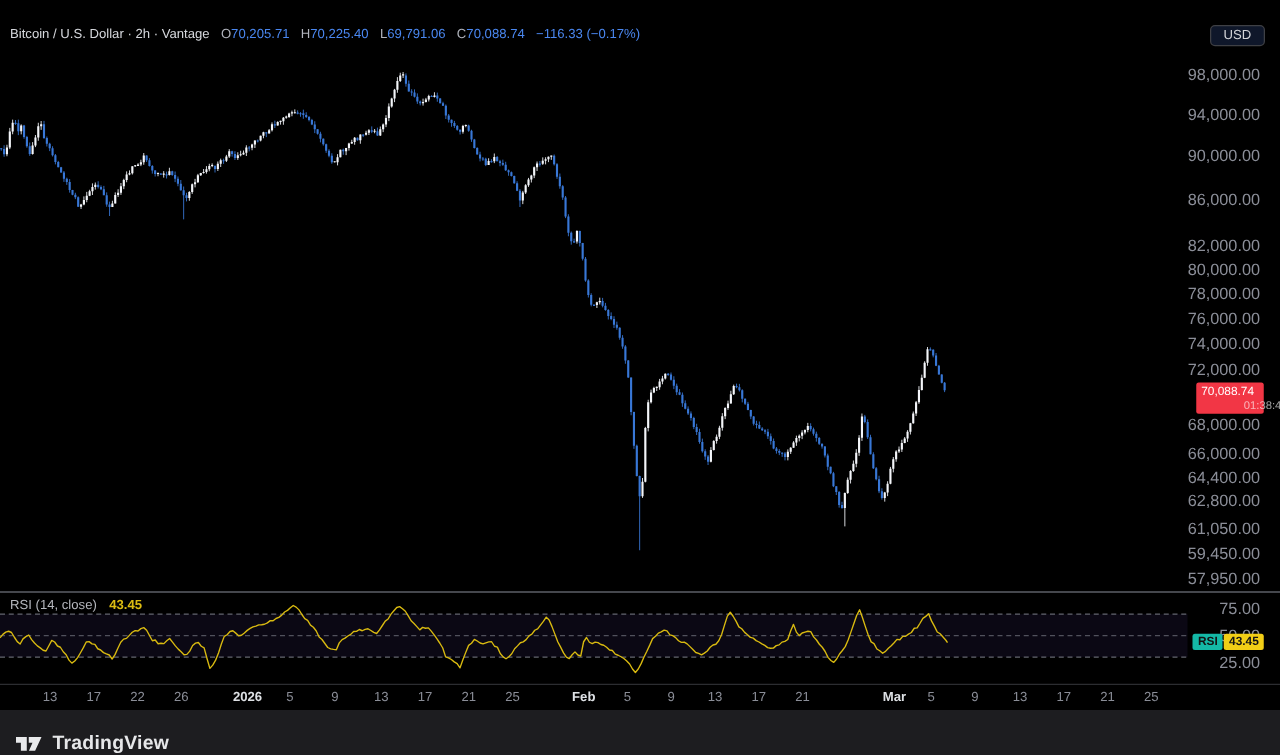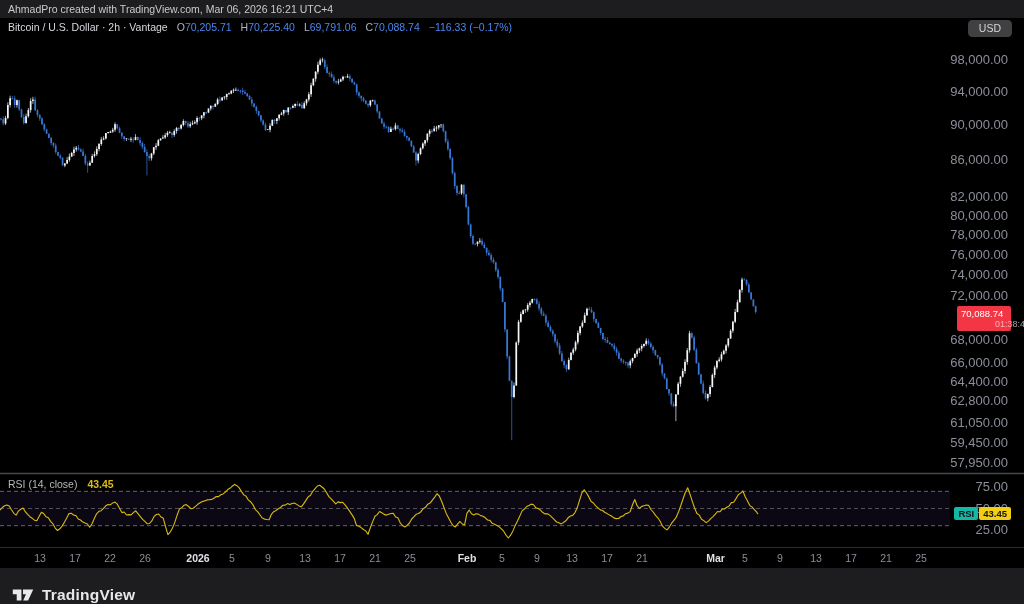--- a/index.html
+++ b/index.html
@@ -17,21 +17,21 @@
     color:#c9cacd;font-size:10.5px;line-height:18px;padding-left:8px;box-sizing:border-box;z-index:5;}
 
   .legend{position:absolute;left:8px;top:21px;z-index:5;display:flex;align-items:center;gap:9px;
     font-size:10.5px;white-space:nowrap;}
   .legend .sym{color:#d6d8dd;cursor:pointer;}
   .legend .pair .k{color:#b2b5be;}
   .legend .pair .v{color:var(--blue);}
   .legend .chg{color:var(--blue);}
 
   .usd-btn{position:absolute;top:20px;right:12px;height:17px;padding:0 10px;z-index:5;
-    background:#404040;border:1px solid #3f4045;border-radius:4px;color:#d4d5d9;
+    background:#0f172a;border:1px solid #3f4045;border-radius:4px;color:#d4d5d9;
     font-size:10.5px;line-height:15px;font-family:"Liberation Sans",sans-serif;cursor:pointer;}
 
   #price-ticks .tick,#rsi-ticks .tick{position:absolute;right:16px;color:#8b8e98;
     font-size:13px;line-height:12px;z-index:3;}
   #time-ticks .ttick{position:absolute;top:552px;transform:translateX(-50%);color:#8b8e98;
     font-size:10.5px;z-index:3;}
   #time-ticks .ttick.bold{color:#dde0e4;font-weight:700;}
 
   .last-price{position:absolute;right:13px;width:47px;z-index:6;border-radius:2px;
     padding:2px 3px 2px 4px;text-align:left;cursor:pointer;}
@@ -66,23 +66,20 @@
       <polyline points="0.0,510.2 2.3,507.5 4.6,505.7 6.9,505.0 9.2,506.0 11.5,509.8 13.8,513.3 16.1,515.2 18.4,511.1 20.7,509.3 23.0,508.0 25.3,511.7 27.6,514.4 29.9,516.7 32.2,518.3 34.5,520.2 36.8,520.8 39.1,516.6 41.4,512.3 43.7,513.6 46.0,516.8 48.3,517.8 50.6,521.4 52.9,523.8 55.2,528.1 57.5,530.5 59.8,528.8 62.1,526.1 64.4,522.2 66.7,518.1 69.0,513.6 71.3,513.3 73.6,515.1 75.9,515.5 78.2,519.0 80.5,520.0 82.8,522.1 85.1,523.1 87.4,524.0 89.7,527.2 92.0,523.7 94.3,518.6 96.6,513.8 98.9,511.3 101.2,510.7 103.5,508.3 105.8,505.8 108.1,504.5 110.4,504.8 112.7,502.9 115.0,502.1 117.3,504.2 119.6,508.4 121.9,512.6 124.2,512.0 126.5,515.0 128.8,514.6 131.1,514.9 133.4,512.6 135.7,510.8 138.0,513.7 140.3,516.7 142.6,519.3 144.9,521.4 147.2,523.8 149.5,523.5 151.8,520.9 154.1,516.4 156.4,514.5 158.7,514.0 161.0,517.0 163.3,518.3 165.6,526.8 167.9,534.7 170.2,532.1 172.5,528.1 174.8,522.4 177.1,515.2 179.4,509.1 181.7,507.8 184.0,505.2 186.3,504.6 188.6,506.5 190.9,508.6 193.2,508.2 195.5,506.4 197.8,504.3 200.1,502.7 202.4,501.5 204.7,500.9 207.0,499.9 209.3,499.8 211.6,499.4 213.9,498.3 216.2,496.5 218.5,496.6 220.8,494.8 223.1,493.9 225.4,492.1 227.7,489.6 230.0,488.3 232.3,486.2 234.6,484.4 236.9,485.7 239.2,487.9 241.5,491.6 243.8,494.9 246.1,496.3 248.4,500.1 250.7,501.8 253.0,504.8 255.3,509.6 257.6,511.6 259.9,514.8 262.2,518.0 264.5,519.1 266.8,519.5 269.1,519.8 271.4,514.3 273.7,511.7 276.0,510.5 278.3,508.8 280.6,507.5 282.9,505.2 285.2,505.1 287.5,503.6 289.8,504.6 292.1,503.5 294.4,503.0 296.7,504.4 299.0,505.9 301.3,506.8 303.6,503.9 305.9,500.4 308.2,496.9 310.5,495.2 312.8,491.3 315.1,488.6 317.4,486.0 319.7,485.3 322.0,487.0 324.3,489.0 326.6,492.7 328.9,496.6 331.2,498.8 333.5,501.3 335.8,503.9 338.1,501.9 340.4,502.6 342.7,502.3 345.0,504.9 347.3,507.9 349.6,511.1 351.9,514.6 354.2,518.4 356.5,525.5 358.8,526.3 361.1,527.6 363.4,529.5 365.7,530.9 368.0,534.3 370.3,527.8 372.6,521.9 374.9,516.3 377.2,514.6 379.5,511.5 381.8,512.8 384.1,514.4 386.4,515.1 388.7,514.3 391.0,513.5 393.3,513.4 395.6,517.0 397.9,517.7 400.2,522.8 402.5,525.5 404.8,527.0 407.1,525.4 409.4,523.0 411.7,519.0 414.0,516.7 416.3,514.2 418.6,513.5 420.9,511.7 423.2,508.7 425.5,507.3 427.8,504.2 430.1,503.1 432.4,500.1 434.7,497.1 437.0,493.7 439.3,496.0 441.6,501.3 443.9,507.3 446.2,513.4 448.5,517.7 450.8,522.3 453.1,525.7 455.4,526.9 457.7,523.8 460.0,521.5 462.3,524.0 464.6,524.8 466.9,513.4 469.2,510.0 471.5,513.8 473.8,514.9 476.1,513.7 478.4,514.1 480.7,515.6 483.0,516.2 485.3,517.8 487.6,520.0 489.9,520.4 492.2,523.3 494.5,524.2 496.8,525.4 499.1,526.8 501.4,528.8 503.7,531.2 506.0,535.2 508.3,538.0 510.6,535.2 512.9,530.9 515.2,525.6 517.5,521.0 519.8,516.1 522.1,510.9 524.4,509.0 526.7,506.5 529.0,505.5 531.3,504.1 533.6,504.7 535.9,507.9 538.2,508.5 540.5,510.1 542.8,512.6 545.1,513.9 547.4,513.7 549.7,515.1 552.0,517.3 554.3,519.6 556.6,522.0 558.9,522.7 561.2,523.9 563.5,522.5 565.8,520.8 568.1,517.8 570.4,516.0 572.7,515.4 575.0,512.6 577.3,507.6 579.6,500.1 581.9,492.9 584.2,489.8 586.5,493.0 588.8,496.9 591.1,501.5 593.4,503.0 595.7,505.9 598.0,507.8 600.3,509.9 602.6,510.5 604.9,512.5 607.2,513.6 609.5,515.1 611.8,516.3 614.1,518.1 616.4,518.6 618.7,518.5 621.0,516.5 623.3,515.9 625.6,513.7 627.9,513.1 630.2,511.6 632.5,504.8 634.8,499.5 637.1,505.7 639.4,508.5 641.7,506.4 644.0,505.7 646.3,505.0 648.6,505.3 650.9,509.5 653.2,512.0 655.5,515.4 657.8,517.8 660.1,521.2 662.4,525.9 664.7,528.4 667.0,529.9 669.3,527.2 671.6,523.2 673.9,520.4 676.2,517.3 678.5,512.0 680.8,505.5 683.1,498.8 685.4,492.2 687.7,487.8 690.0,494.2 692.3,501.3 694.6,508.0 696.9,513.5 699.2,514.9 701.5,519.2 703.8,520.6 706.1,522.6 708.4,521.1 710.7,518.6 713.0,516.6 715.3,514.2 717.6,511.5 719.9,511.8 722.2,509.1 724.5,509.0 726.8,507.3 729.1,506.0 731.4,502.6 733.7,502.3 736.0,498.6 738.3,494.7 740.6,493.1 742.9,491.0 745.2,496.7 747.5,500.9 749.8,505.6 752.1,507.0 754.4,509.6 756.7,512.2 758,514.1" stroke="#d9ba10" stroke-width="1.1" fill="none" stroke-linejoin="round"></polyline>
       <line x1="0" y1="473.5" x2="1024" y2="473.5" stroke="#45474d" stroke-width="1.6"></line>
       <line x1="0" y1="547.5" x2="1024" y2="547.5" stroke="#2c2d31" stroke-width="1"></line>
     </svg>
 
   <div class="hit hit-main"></div>
   <div class="hit hit-rsi"></div>
   <div class="hit hit-price-axis"></div>
   <div class="hit hit-time-axis"></div>
 
-  <div class="top-strip">
-    <span>AhmadPro created with TradingView.com, Mar 06, 2026 16:21 UTC+4</span>
-  </div>
 
   <div class="legend">
     <span class="sym">Bitcoin / U.S. Dollar · 2h · Vantage</span>
     <span class="pair"><span class="k">O</span><span class="v">70,205.71</span></span>
     <span class="pair"><span class="k">H</span><span class="v">70,225.40</span></span>
     <span class="pair"><span class="k">L</span><span class="v">69,791.06</span></span>
     <span class="pair"><span class="k">C</span><span class="v">70,088.74</span></span>
     <span class="chg">−116.33 (−0.17%)</span>
   </div>
 

